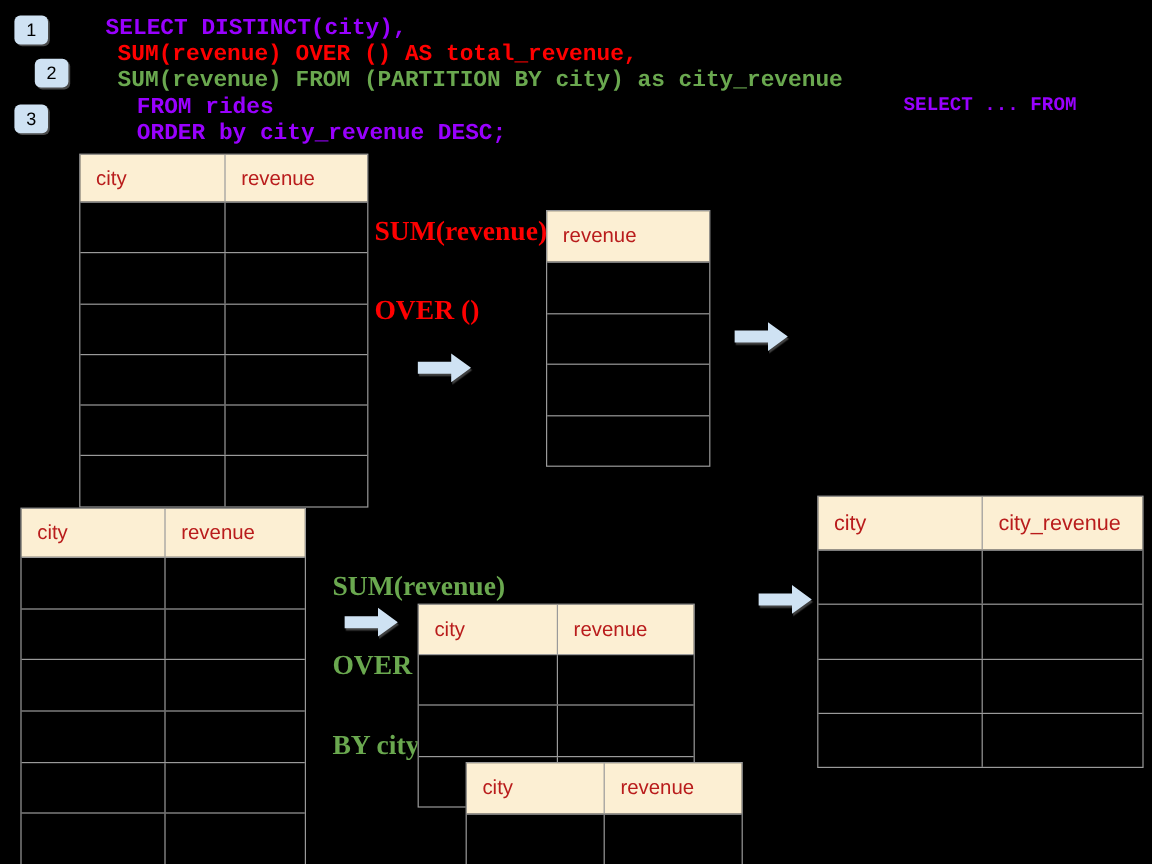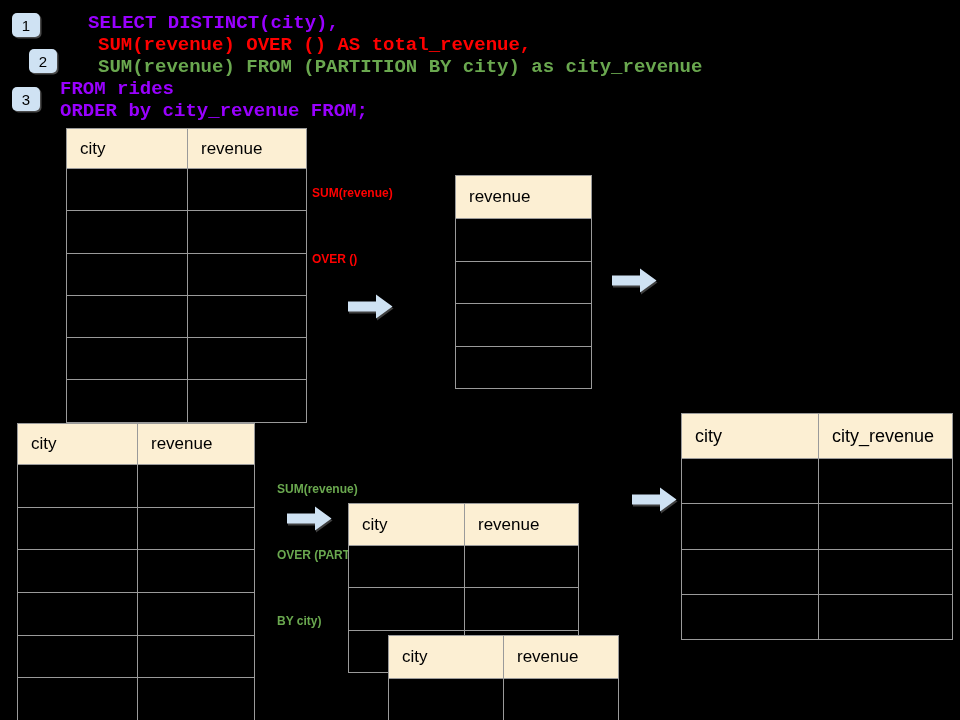--- a/index.html
+++ b/index.html
@@ -9,33 +9,33 @@
     font-family:"Liberation Sans",sans-serif;
   }
   
   .codeblock{position:absolute;left:0;top:12px;}
   .code-line{
     font-family:"Liberation Mono","DejaVu Sans Mono",monospace;
     font-weight:bold;font-size:19px;line-height:22px;white-space:pre;
   }
   .ind-1{margin-left:88px;}
   .ind-2{margin-left:98px;}
-  .ind-3{margin-left:60px;}
+  .ind-3{margin-left:114px;}
   .c-purple{color:#9900FF;}
   .c-red{color:#FF0000;}
   .c-green{color:#6AA84F;}
   .corner-note{
     position:absolute;left:753px;top:36px;
     font-family:"Liberation Mono","DejaVu Sans Mono",monospace;
     font-weight:bold;font-size:16px;line-height:21px;white-space:pre;color:#9900FF;
   }
   .side-label{
     position:absolute;
-    font-family:Liberation Sans, sans-serif;
-    font-weight:bold;font-size:12px;line-height:22px;white-space:pre;
+    font-family:Liberation Serif, serif;
+    font-weight:bold;font-size:23px;line-height:22px;white-space:pre;
   }
   .lbl-total{left:312px;top:138px;color:#FF0000;}
   .lbl-partition{left:277px;top:434px;color:#6AA84F;}
   
   .badge{
     position:absolute;width:28px;height:24px;border-radius:5px;
     background:#CFE2F3;color:#000;
     display:flex;align-items:center;justify-content:center;
     font-size:15px;box-shadow:1.5px 1.5px 0 #4a4a4a;
   }
@@ -46,21 +46,21 @@
   .dtable{
     position:absolute;background:#000;
     border:1px solid #9a9a9a;box-sizing:content-box;
   }
   .thead{
     display:grid;grid-template-columns:var(--cols);
     height:var(--hh);background:#FCEFD3;
   }
   .hcell{
     display:flex;align-items:center;padding-left:13px;
-    font-size:17px;color:#000000;overflow:hidden;
+    font-size:17px;color:#b91c1c;overflow:hidden;
   }
   .t-big .hcell{font-size:18px;}
   .hcell+.hcell{border-left:1px solid #9a9a9a;}
   .trow{
     display:grid;grid-template-columns:var(--cols);
     height:var(--rh);border-top:1px solid #9a9a9a;
   }
   .tcell+.tcell{border-left:1px solid #9a9a9a;}
   .z-top{z-index:3;}
   
@@ -72,24 +72,25 @@
 
 <div class="badge badge-1">1</div>
 <div class="badge badge-2">2</div>
 <div class="badge badge-3">3</div>
 
 <div class="codeblock">
   <div class="code-line ind-1 c-purple">SELECT DISTINCT(city),</div>
   <div class="code-line ind-2 c-red">SUM(revenue) OVER () AS total_revenue,</div>
   <div class="code-line ind-2 c-green">SUM(revenue) FROM (PARTITION BY city) as city_revenue</div>
   <div class="code-line ind-3 c-purple">FROM rides</div>
-  <div class="code-line ind-3 c-purple">ORDER by city_revenue FROM;</div>
+  <div class="code-line ind-3 c-purple">ORDER by city_revenue DESC;</div>
 </div>
 
 <div class="corner-note">
+  <div>SELECT ... FROM</div>
 </div>
 
 <div class="side-label lbl-total">
   <div>SUM(revenue)</div>
   <div>OVER ()</div>
 </div>
 
 <div class="side-label lbl-partition">
   <div>SUM(revenue)</div>
   <div>OVER (PARTITION</div>

